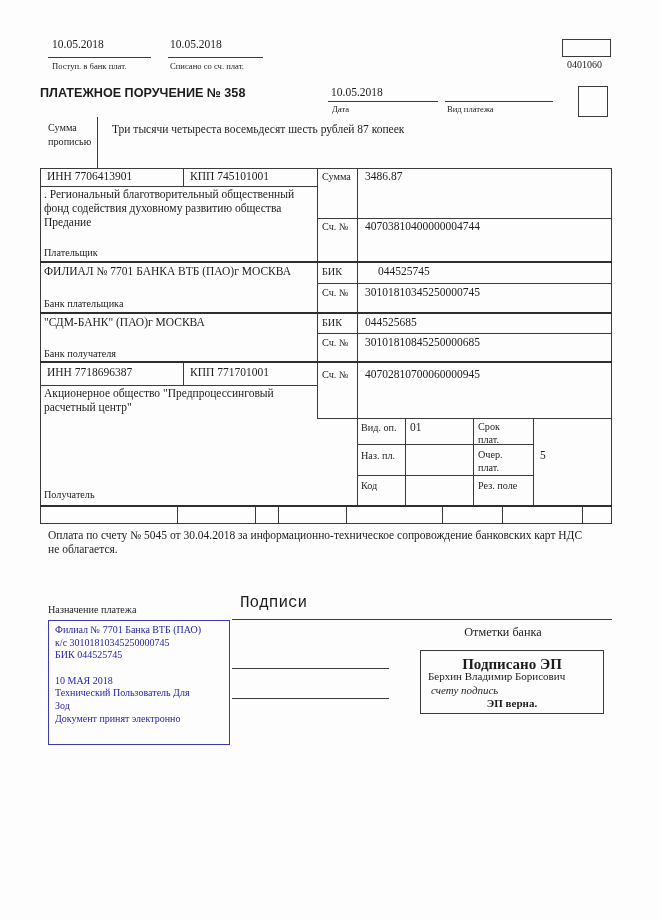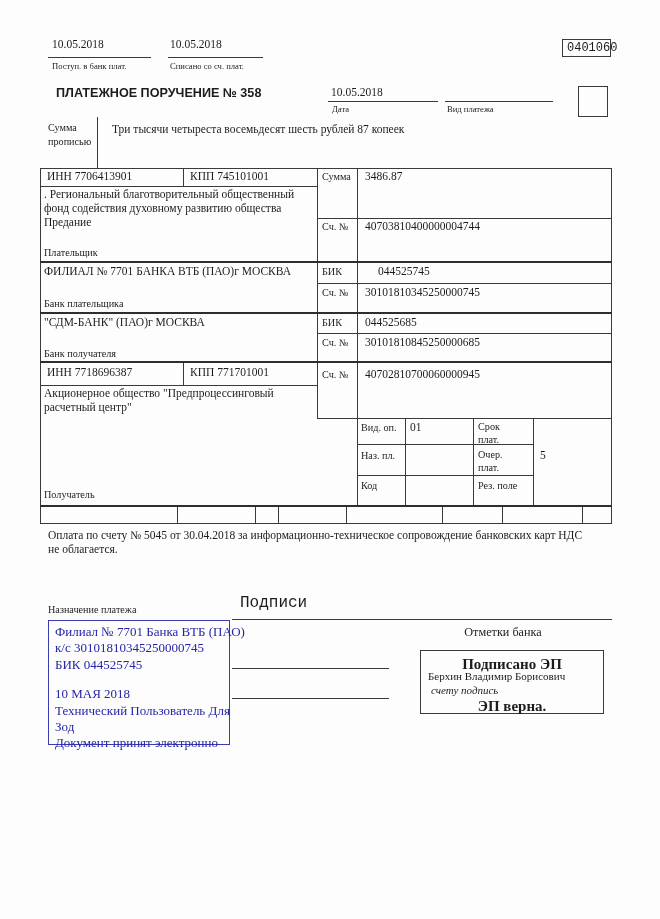--- a/index.html
+++ b/index.html
@@ -9,21 +9,21 @@
   .wrap{white-space:normal;}
   .lbl{font-size:10.2px;}
   .tiny{font-size:8.6px;}
   .hl{position:absolute;height:1px;background:#3a3a3a;}
   .hl2{position:absolute;height:2px;background:#2e2e2e;}
   .vl{position:absolute;width:1px;background:#3a3a3a;}
   .box{position:absolute;border:1px solid #3a3a3a;background:transparent;}
   .title{font-family:"Liberation Sans",sans-serif;font-weight:bold;font-size:12.6px;}
   .blue{color:#2525a8;}
   .bluebox{position:absolute;border:1px solid #3b3bb0;}
-  .bb-line{font-size:13px;line-height:1.26;white-space:nowrap;}
+  .bb-line{font-size:10px;line-height:1.26;white-space:nowrap;}
   .center{text-align:center;}
   .bold{font-weight:bold;}
   .italic{font-style:italic;}
   .cellrow{position:absolute;display:flex;}
   .cellrow .c{border-right:1px solid #3a3a3a;height:100%;}
   .cellrow .c:first-child{border-left:1px solid #3a3a3a;}
 </style>
 </head>
 <body>
 
@@ -31,24 +31,24 @@
 
   <div class="t" style="left:52px;top:38px;">10.05.2018</div>
   <div class="hl" style="left:48px;top:57px;width:103px;"></div>
   <div class="t tiny" style="left:52px;top:61px;">Поступ. в банк плат.</div>
 
   <div class="t" style="left:170px;top:38px;">10.05.2018</div>
   <div class="hl" style="left:168px;top:57px;width:95px;"></div>
   <div class="t tiny" style="left:170px;top:61px;">Списано со сч. плат.</div>
 
   <div class="box" style="left:562px;top:39px;width:47px;height:16px;">
-    <div class="t" style="left:4px;top:1px;font-size:12px;font-family:Liberation Mono, monospace;">0401060</div>
+    <div class="t" style="left:4px;top:19px;font-size:10px;">0401060</div>
   </div>
 
-  <div class="t title" style="left:56px;top:86px;">ПЛАТЕЖНОЕ ПОРУЧЕНИЕ № 358</div>
+  <div class="t title" style="left:40px;top:86px;">ПЛАТЕЖНОЕ ПОРУЧЕНИЕ № 358</div>
   <div class="t" style="left:331px;top:86px;">10.05.2018</div>
   <div class="hl" style="left:328px;top:101px;width:110px;"></div>
   <div class="t tiny" style="left:332px;top:104px;">Дата</div>
   <div class="hl" style="left:445px;top:101px;width:108px;"></div>
   <div class="t tiny" style="left:447px;top:104px;">Вид платежа</div>
   <div class="box" style="left:578px;top:86px;width:28px;height:29px;"></div>
 
   <div class="t lbl wrap" style="left:48px;top:121px;width:46px;line-height:1.35;">Сумма прописью</div>
   <div class="vl" style="left:97px;top:117px;height:51px;"></div>
   <div class="t wrap" style="left:112px;top:123px;width:492px;">Три тысячи четыреста восемьдесят шесть рублей 87 копеек</div>
@@ -143,16 +143,16 @@
     <div class="bb-line blue" style="margin-top:13px;">10 МАЯ 2018</div>
     <div class="bb-line blue" style="">Технический Пользователь Для</div>
     <div class="bb-line blue">Зод</div>
     <div class="bb-line blue">Документ принят электронно</div>
   </div>
 
   <div class="box" style="left:420px;top:650px;width:182px;height:62px;">
     <div class="t bold center" style="left:0;right:0;top:4px;font-size:15px;">Подписано ЭП</div>
     <div class="t" style="left:7px;top:19px;font-size:11px;">Берхин Владимир Борисович</div>
     <div class="t italic" style="left:10px;top:33px;font-size:11px;">счету подпись</div>
-    <div class="t bold center" style="left:0;right:0;top:46px;font-size:15px;">ЭП верна.</div>
+    <div class="t bold center" style="left:0;right:0;top:46px;font-size:11px;">ЭП верна.</div>
   </div>
 
 </div>
 
 </body></html>

